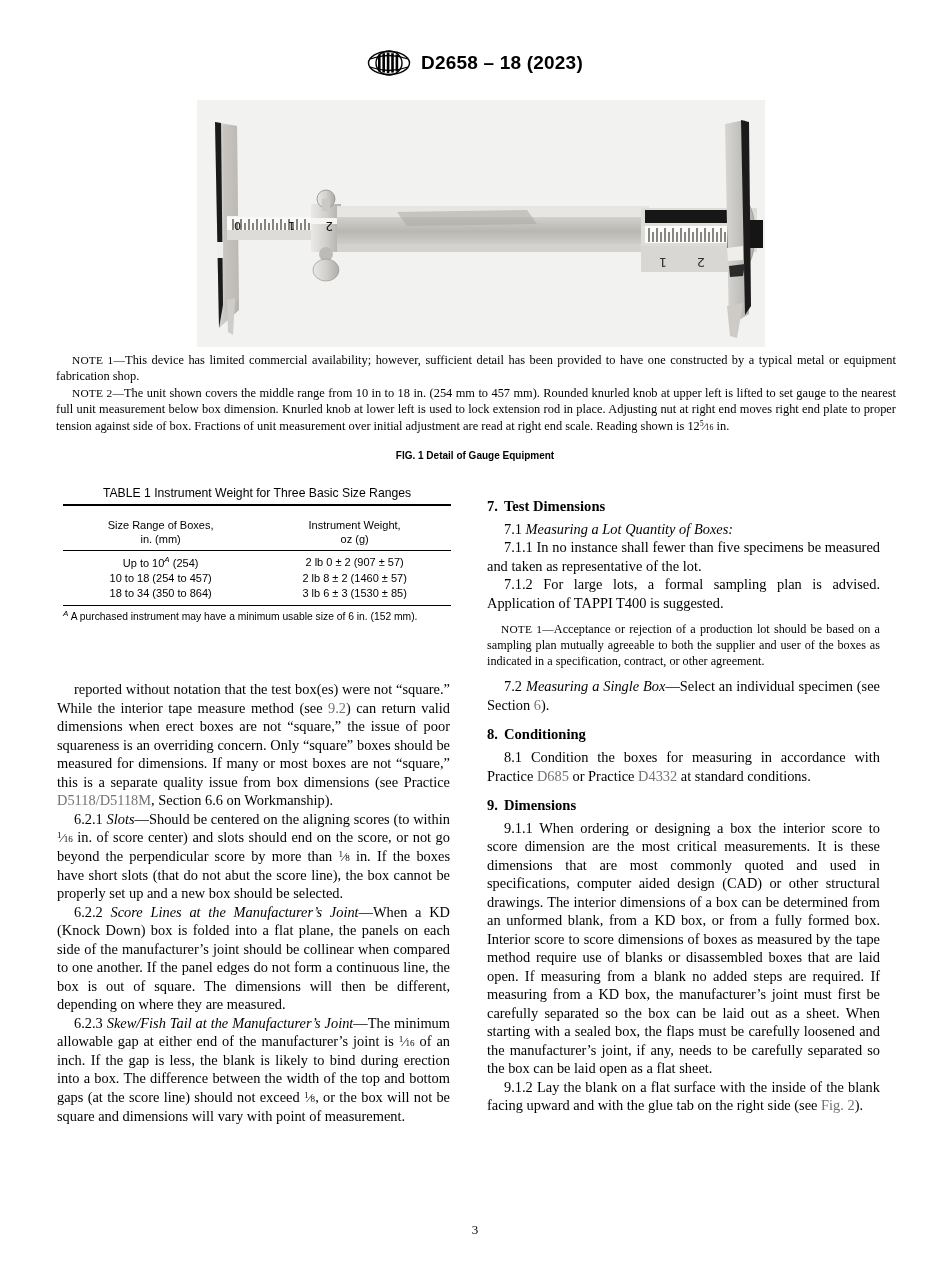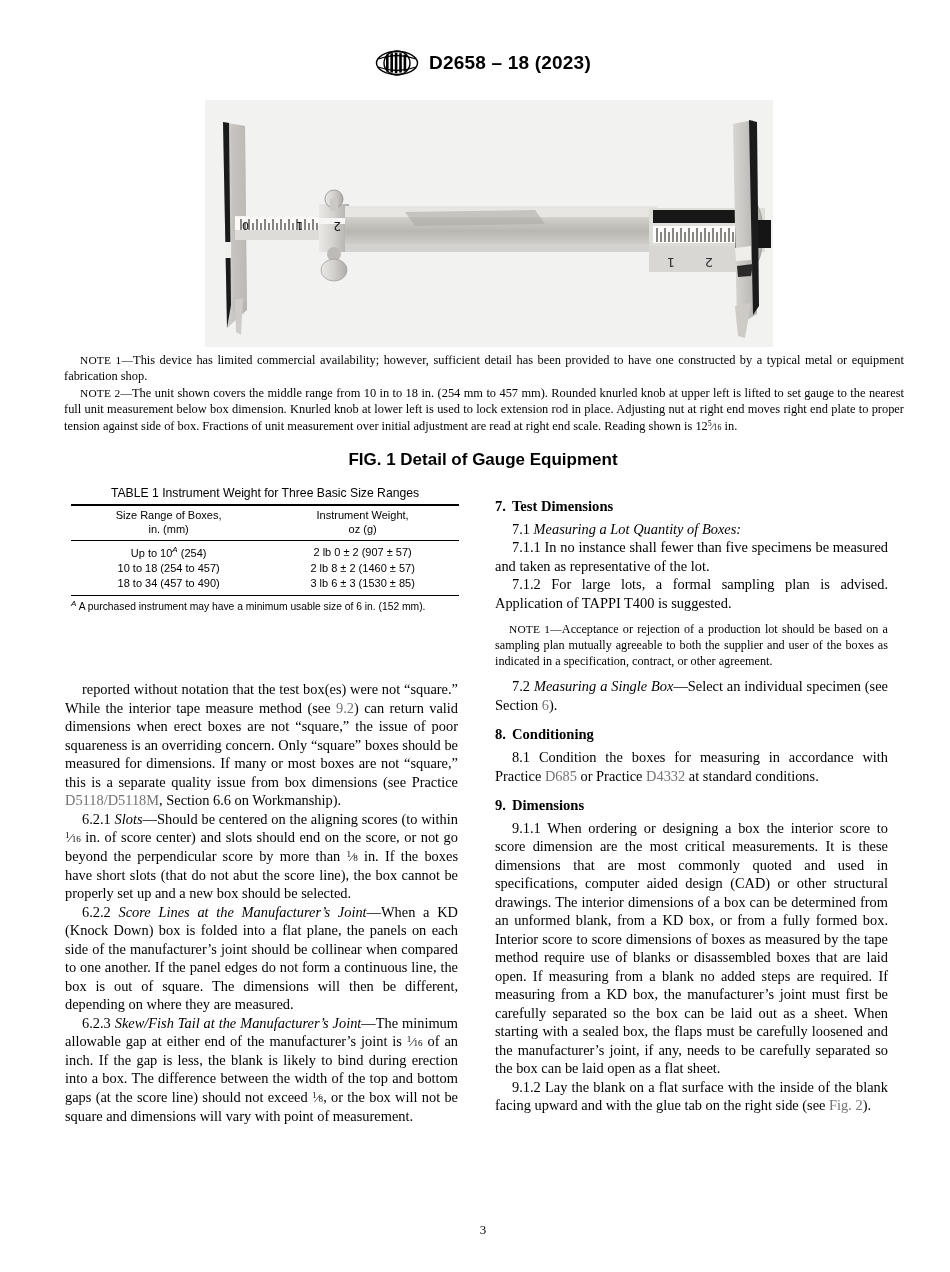--- a/index.html
+++ b/index.html
@@ -12,21 +12,20 @@
     height: 1272px;
     position: relative;
     font-family: "Liberation Serif", "DejaVu Serif", serif;
     color: #000000;
     overflow: hidden;
   }
   .page {
     position: relative;
     width: 792px;
     height: 1272px;
-    margin-left: 8px;
   }
 
   
   .header {
     position: absolute;
     top: 50px;
     left: 0;
     width: 950px;
     text-align: center;
     display: flex;
@@ -77,21 +76,21 @@
     letter-spacing: 0.2px;
   }
   .fig-caption {
     position: absolute;
     left: 0;
     top: 450px;
     width: 950px;
     text-align: center;
     font-family: "Liberation Sans", "DejaVu Sans", sans-serif;
     font-weight: bold;
-    font-size: 17px;
+    font-size: 10px;
   }
 
   
   .table-block {
     position: absolute;
     left: 63px;
     top: 486px;
     width: 388px;
   }
   .table-title {
@@ -103,21 +102,21 @@
   }
   table.t1 {
     width: 100%;
     border-collapse: collapse;
     font-family: "Liberation Sans", "DejaVu Sans", sans-serif;
     font-size: 11px;
   }
   table.t1 thead th {
     font-weight: normal;
     text-align: center;
-    padding: 2px 2px 4px 2px;
+    padding: 12px 2px 4px 2px;
     line-height: 1.28;
   }
   table.t1 thead {
     border-top: 2.0px solid #000;
     border-bottom: 1.1px solid #000;
   }
   table.t1 tbody {
     border-bottom: 1.6px solid #000;
   }
   table.t1 tbody td {
@@ -353,21 +352,21 @@
       <tbody>
         <tr>
           <td><span>Up to 10</span><sup>A</sup><span> (254)</span></td>
           <td>2 lb 0 ± 2 (907 ± 57)</td>
         </tr>
         <tr>
           <td>10 to 18 (254 to 457)</td>
           <td>2 lb 8 ± 2 (1460 ± 57)</td>
         </tr>
         <tr>
-          <td>18 to 34 (457 to 490)</td>
+          <td>18 to 34 (350 to 864)</td>
           <td>3 lb 6 ± 3 (1530 ± 85)</td>
         </tr>
       </tbody>
     </table>
     <div class="tfoot-note"><sup>A</sup><span> A purchased instrument may have a minimum usable size of 6 in. (152 mm).</span></div>
   </div>
 
   <div class="col col-left">
 
     <p><span class="noindent">reported without notation that the test box(es) were not “square.” While the interior tape measure method (see </span><span class="lnk">9.2</span><span>) can return valid dimensions when erect boxes are not “square,” the issue of poor squareness is an overriding concern. Only “square” boxes should be measured for dimensions. If many or most boxes are not “square,” this is a separate quality issue from box dimensions (see Practice </span><span class="lnk">D5118/D5118M</span><span>, Section 6.6 on Workmanship).</span></p>

